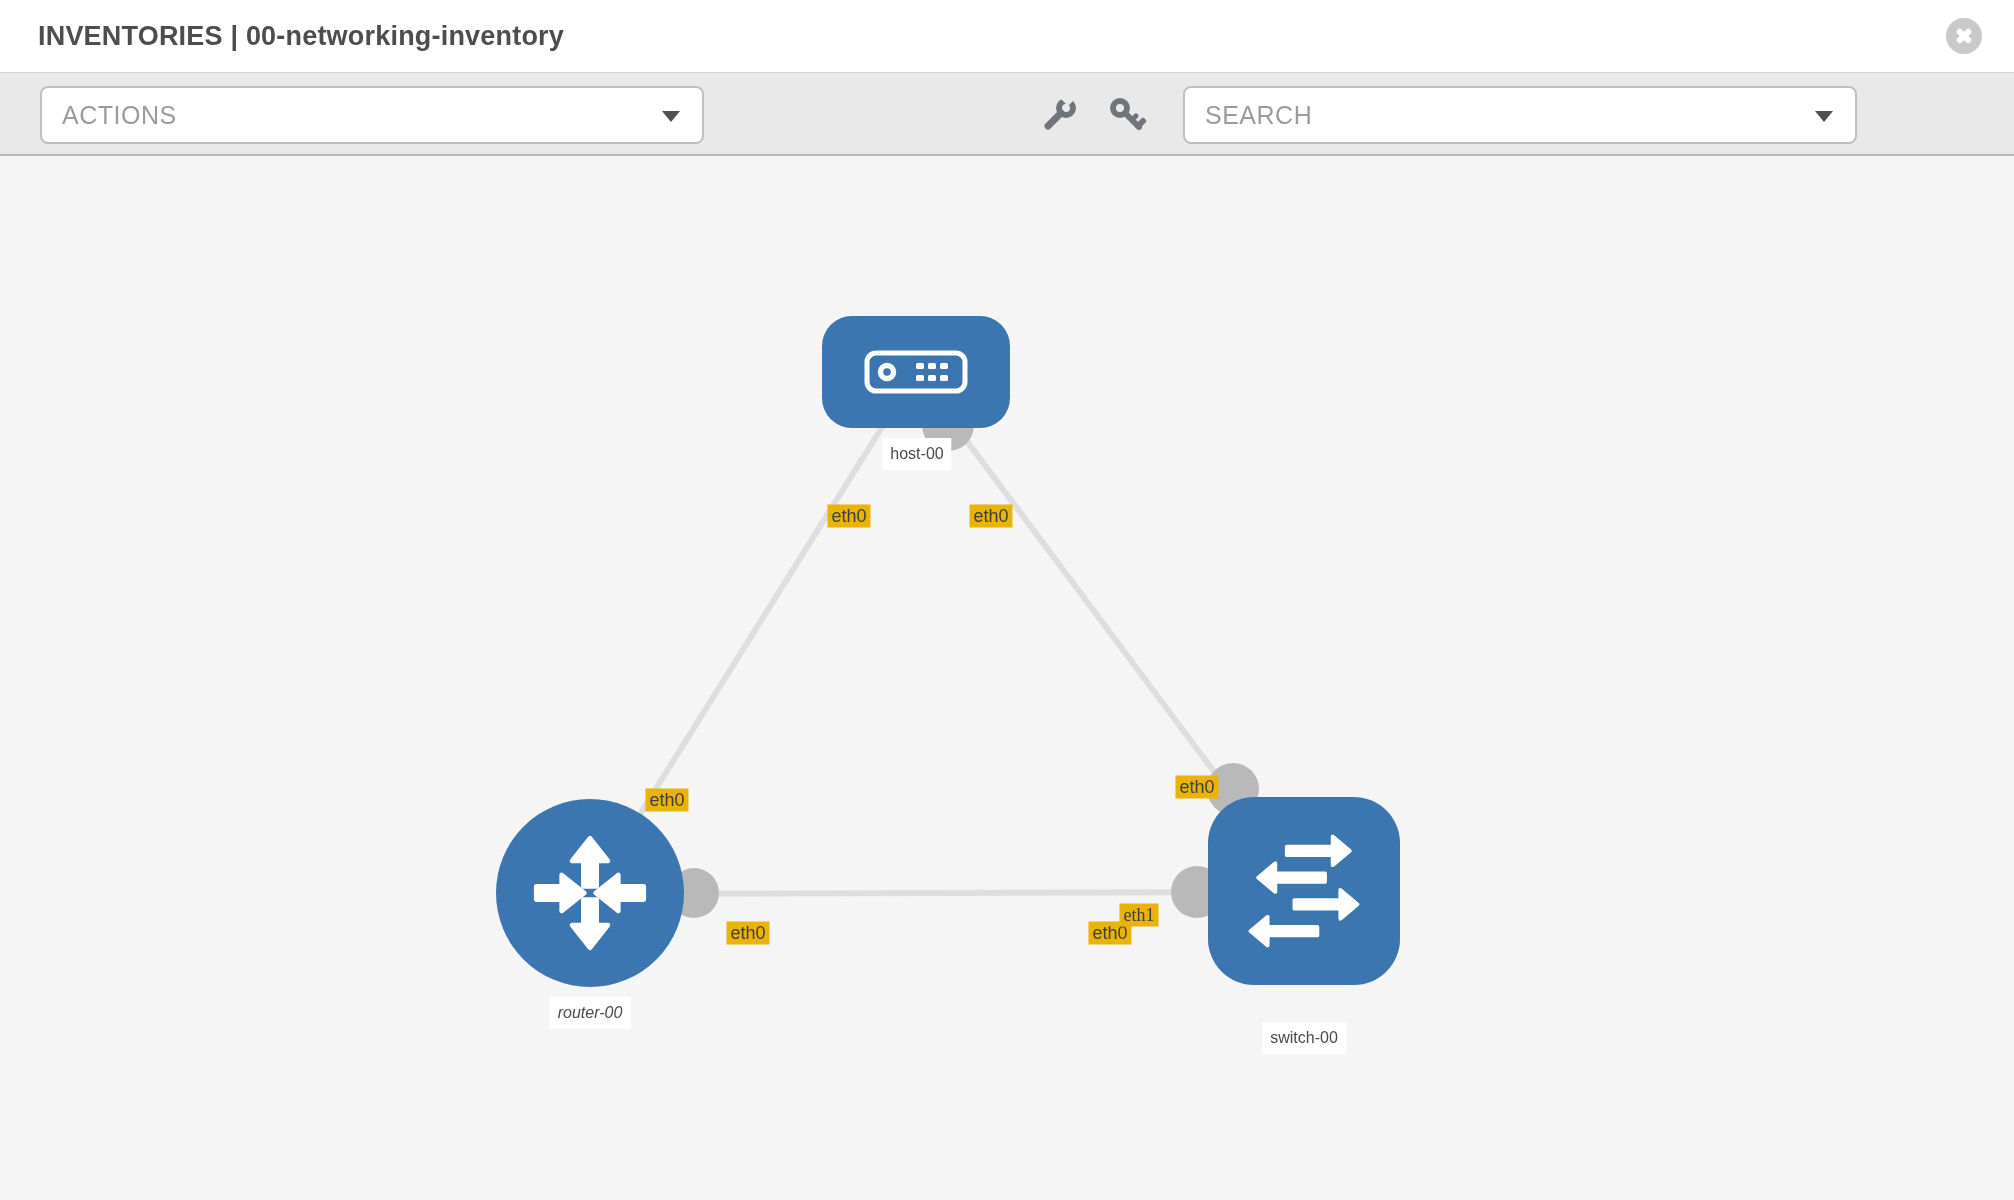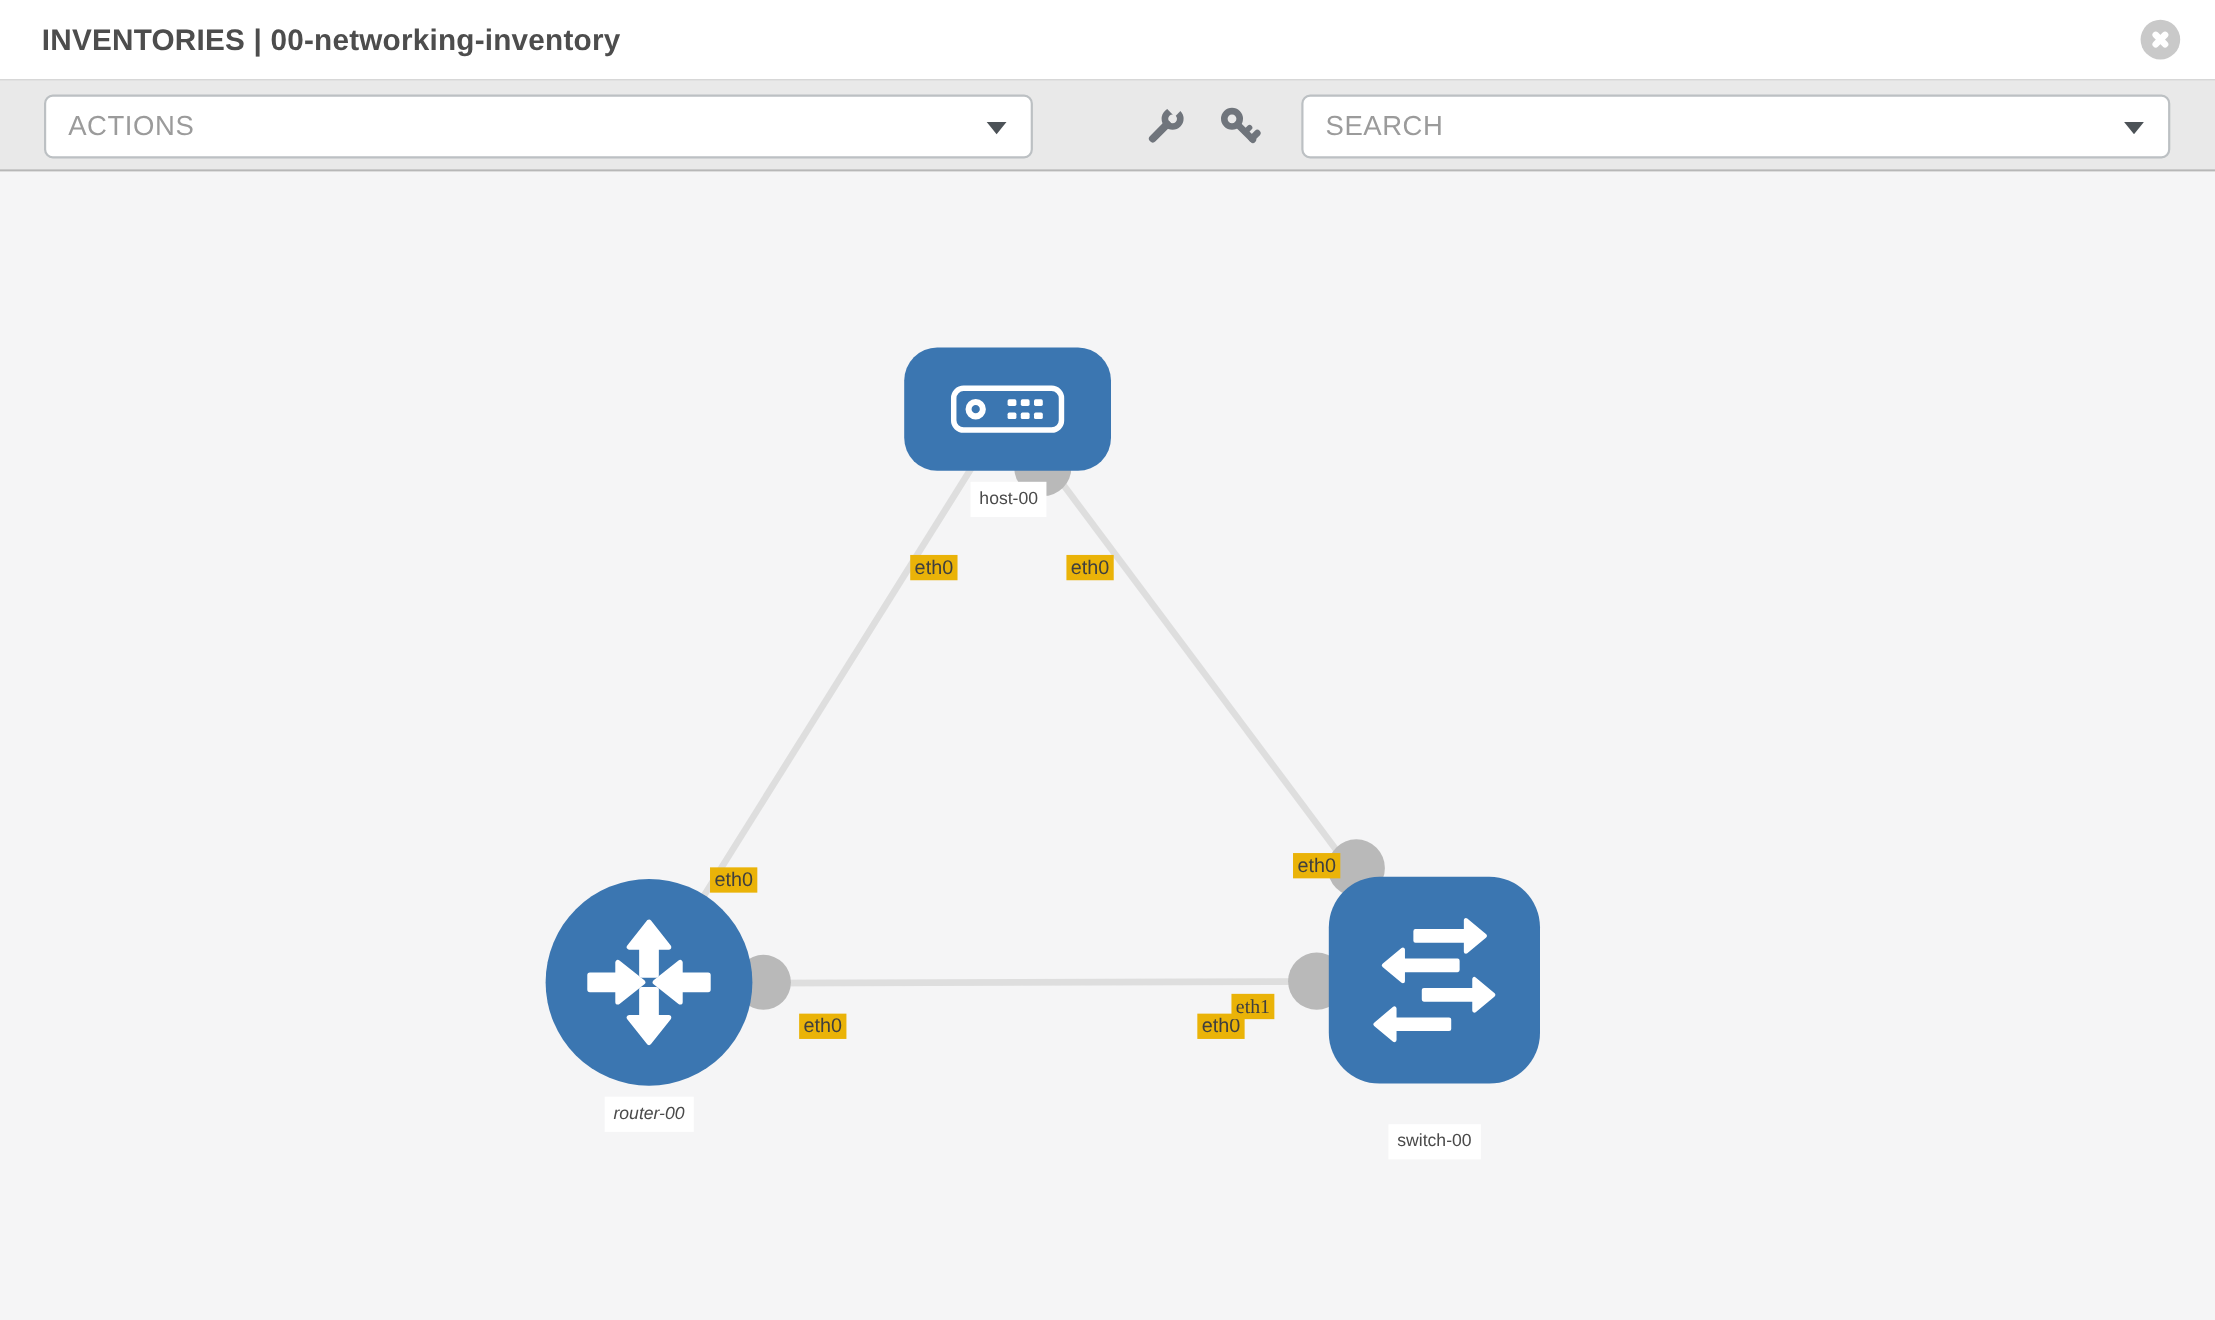--- a/index.html
+++ b/index.html
@@ -35,22 +35,22 @@
     position:absolute; left:0; top:72px; width:2014px; height:84px;
     background:#e9e9e9;
     border-top:1px solid #d2d2d2;
     border-bottom:2px solid #b7b7b7;
   }
   .select-box {
     position:absolute; top:13px; height:58px;
     background:#ffffff; border:2px solid #bcc0c3; border-radius:8px;
     cursor:pointer;
   }
-  #actions-select { left:40px;  width:899px; }
-  #search-select  { left:1183px; width:790px;padding-left:16px; }
+  #actions-select { left:40px;  width:664px; }
+  #search-select  { left:1183px; width:674px;padding-left:16px; }
   .select-label {
     position:absolute; left:20px; top:0; line-height:54px;
     font-size:25px; color:#9b9b9b; letter-spacing:.5px;
   }
   .caret {
     position:absolute; right:22px; top:23px; width:0; height:0;
     border-left:9px solid transparent; border-right:9px solid transparent;
     border-top:11px solid #4c5257;
   }
   .tool-icon-btn {

